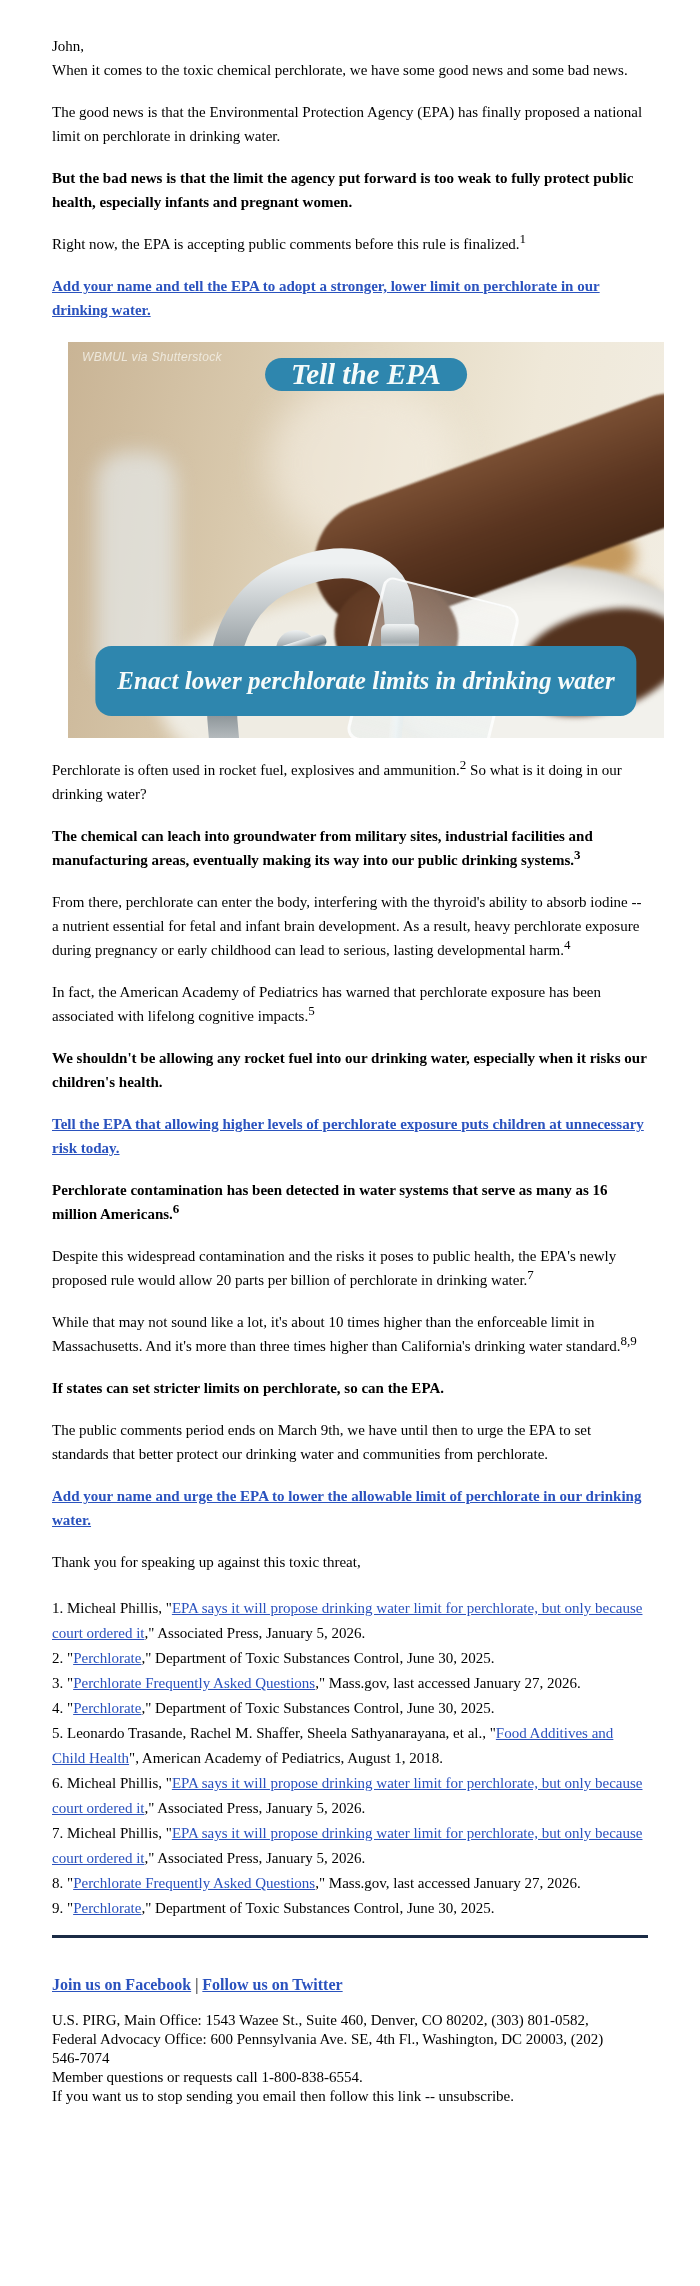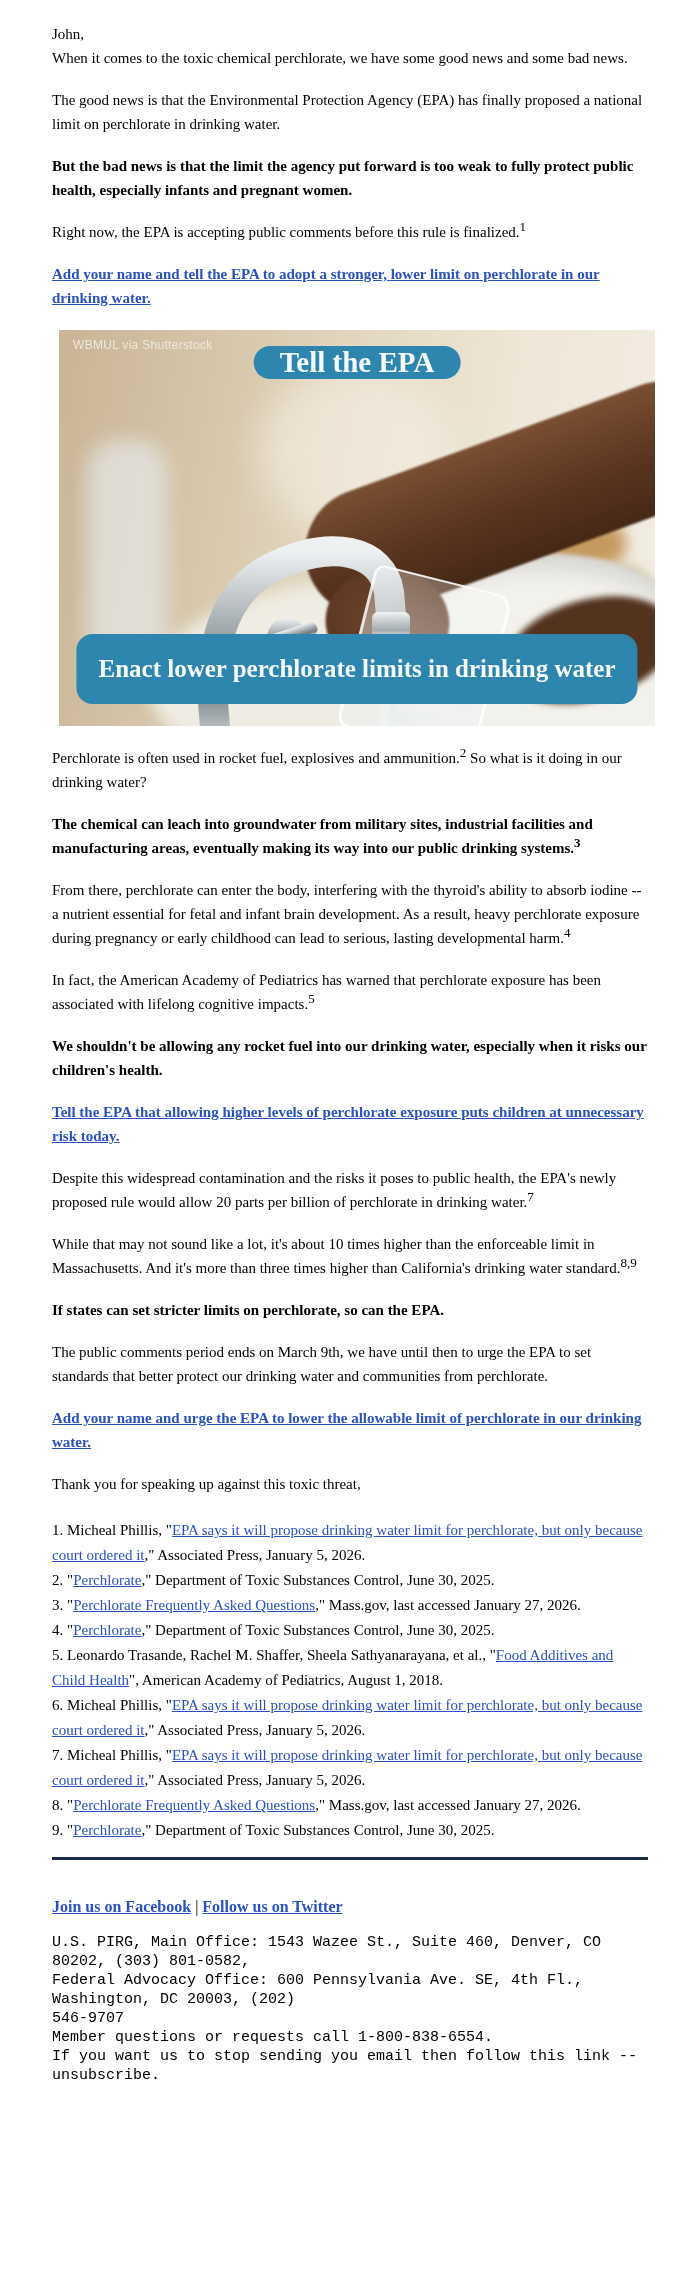--- a/index.html
+++ b/index.html
@@ -1,27 +1,27 @@
 <!DOCTYPE html>
 <html style="--link-blue: #2a52be; --badge-blue: #2e86ae; --divider: #1b2b45;"><head>
 <meta charset="utf-8">
 <style>
   html,body{margin:0;padding:0;background:#ffffff;}
   body{width:700px;height:2286px;overflow:hidden;font-family:"Liberation Serif",serif;color:#000;}
   .email{padding:22px 52px 0 52px;}
   .email p{font-size:15px;line-height:24px;margin:18px 0 0 0;}
   .plist > p:first-child{margin-top:0;}
-  .email .greeting{margin-top:0;}
+  .email .greeting{margin-top:12px;}
   p.bold{font-weight:bold;}
   a.link{color:var(--link-blue,#2a52be);text-decoration:underline;}
   p.cta a.link{font-weight:bold;}
   sup{font-size:13px;line-height:0;vertical-align:super;}
   
-  .photo{position:relative;width:596px;height:396px;margin:20px 7px;overflow:hidden;
-         background:linear-gradient(100deg,#c9b495 0%,#d8c8ac 28%,#e6dcc6 52%,#efe8d8 72%,#f2eee4 100%);}
+  .photo{position:relative;width:596px;height:396px;margin:20px 16px;overflow:hidden;
+         background:linear-gradient(100deg,#c9b495 0%,#d8c8ac 28%,#e6dcc6 52%,#efe8d8 72%,#f2eee4 100%);font-style:italic;}
   .photo *{position:absolute;}
   .ph-blob1{left:28px;top:110px;width:80px;height:235px;background:rgba(230,237,240,.65);border-radius:30px;filter:blur(10px);}
   .ph-blob2{left:200px;top:36px;width:190px;height:170px;background:rgba(247,243,233,.55);border-radius:50%;filter:blur(18px);}
   .ph-wood3{right:70px;top:150px;width:95px;height:62px;background:#caa06a;border-radius:12px;filter:blur(9px);}
   .ph-wood1{right:28px;top:202px;width:175px;height:42px;background:#c59a5f;border-radius:20px;filter:blur(7px);transform:rotate(-8deg);}
   .ph-wood2{right:8px;top:248px;width:205px;height:46px;background:#b98e52;border-radius:22px;filter:blur(8px);transform:rotate(-6deg);}
   .ph-sinkwhite{bottom:-70px;left:90px;width:520px;height:220px;background:#efece3;border-radius:50%;filter:blur(8px);}
   .ph-bowl{right:-60px;bottom:-42px;width:345px;height:215px;background:#f2f1ec;border-radius:50%;
            box-shadow:inset 0 12px 26px rgba(0,0,0,.14);filter:blur(2px);}
   .ph-arm{left:250px;top:180px;width:440px;height:128px;border-radius:66px;transform:rotate(-20deg);transform-origin:left center;
@@ -38,21 +38,21 @@
             font-weight:bold;font-size:29px;padding:0 26px;border-radius:20px;white-space:nowrap;}
   .ph-banner{bottom:22px;left:50%;transform:translateX(-50%);background:var(--badge-blue,#2e86ae);color:#f6fbfa;
              font-weight:bold;font-size:25px;padding:21px 22px;border-radius:16px;white-space:nowrap;}
   
   .footnotes{margin-top:22px;font-size:15px;line-height:25px;}
   .divider{height:3px;background:var(--divider,#1b2b45);border:none;margin:14px 0 0 0;}
   .footer{text-align:left;font-size:15px;}
   .social{margin-top:38px;font-weight:bold;font-size:16px;}
   .social .sep{color:#000;font-weight:normal;padding:0 4px;}
   .address{margin-top:17px;line-height:19px;}
-  .footer-line{line-height:19px;font-family:Liberation Mono, monospace;}
+  .footer-line{line-height:19px;}
 </style>
 </head>
 <body>
 
 <div class="email">
 
   <p class="greeting">John,</p>
 
   <div class="plist">
       <p class="normal"><span>When it comes to the toxic chemical perchlorate, we have some good news and some bad news.</span></p>
@@ -100,20 +100,21 @@
     <div class="ph-banner">Enact lower perchlorate limits in drinking water</div>
   </div>
 
   <div class="plist">
       <p class="normal"><span>Perchlorate is often used in rocket fuel, explosives and ammunition.</span><sup>2</sup><span> So what is it doing in our drinking water?</span></p>
       <p class="bold"><span>The chemical can leach into groundwater from military sites, industrial facilities and manufacturing areas, eventually making its way into our public drinking systems.</span><sup>3</sup></p>
       <p class="normal"><span>From there, perchlorate can enter the body, interfering with the thyroid's ability to absorb iodine -- a nutrient essential for fetal and infant brain development. As a result, heavy perchlorate exposure during pregnancy or early childhood can lead to serious, lasting developmental harm.</span><sup>4</sup></p>
       <p class="normal"><span>In fact, the American Academy of Pediatrics has warned that perchlorate exposure has been associated with lifelong cognitive impacts.</span><sup>5</sup></p>
       <p class="bold"><span>We shouldn't be allowing any rocket fuel into our drinking water, especially when it risks our children's health.</span></p>
       <p class="cta"><a href="#" class="link">Tell the EPA that allowing higher levels of perchlorate exposure puts children at unnecessary risk today.</a></p>
+      <p class="bold"><span>Perchlorate contamination has been detected in water systems that serve as many as 16 million Americans.</span><sup>6</sup></p>
       <p class="normal"><span>Despite this widespread contamination and the risks it poses to public health, the EPA's newly proposed rule would allow 20 parts per billion of perchlorate in drinking water.</span><sup>7</sup></p>
       <p class="normal"><span>While that may not sound like a lot, it's about 10 times higher than the enforceable limit in Massachusetts. And it's more than three times higher than California's drinking water standard.</span><sup>8,9</sup></p>
       <p class="bold"><span>If states can set stricter limits on perchlorate, so can the EPA.</span></p>
       <p class="normal"><span>The public comments period ends on March 9th, we have until then to urge the EPA to set standards that better protect our drinking water and communities from perchlorate.</span></p>
       <p class="cta"><a href="#" class="link">Add your name and urge the EPA to lower the allowable limit of perchlorate in our drinking water.</a></p>
       <p class="normal"><span>Thank you for speaking up against this toxic threat,</span></p>
     </div>
 
   <div class="footnotes">
       <div><span>1. Micheal Phillis, "</span><a href="#" class="link">EPA says it will propose drinking water limit for perchlorate, but only because court ordered it</a><span>," Associated Press, January 5, 2026.</span></div>
@@ -129,19 +130,19 @@
 
   <div class="divider"></div>
 
   <div class="footer">
     <div class="social">
       <a href="#" class="link">Join us on Facebook</a><span class="sep">|</span><a href="#" class="link">Follow us on Twitter</a>
     </div>
     <div class="address">
       <div class="footer-line">U.S. PIRG, Main Office: 1543 Wazee St., Suite 460, Denver, CO 80202, (303) 801-0582,</div>
       <div class="footer-line">Federal Advocacy Office: 600 Pennsylvania Ave. SE, 4th Fl., Washington, DC 20003, (202)</div>
-      <div class="footer-line">546-9707</div>
+      <div class="footer-line">546-7074</div>
     </div>
     <div class="footer-line">Member questions or requests call 1-800-838-6554.</div>
     <div class="footer-line">If you want us to stop sending you email then follow this link -- unsubscribe.</div>
   </div>
 
 </div>
 
 </body></html>

